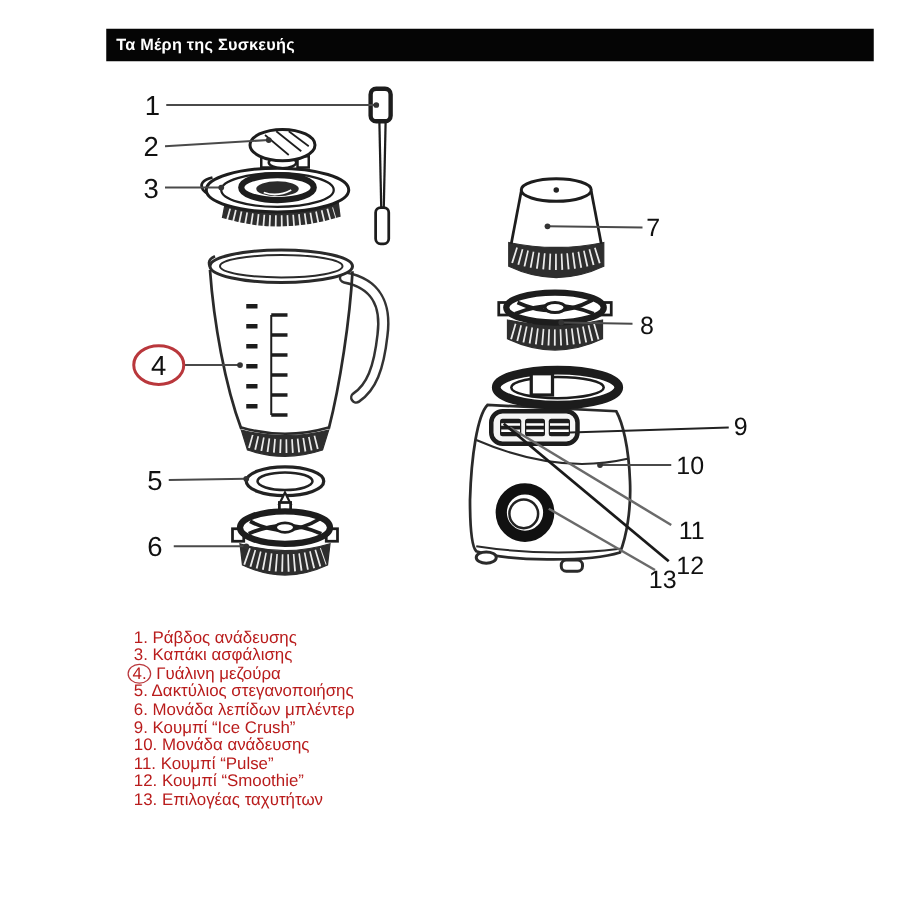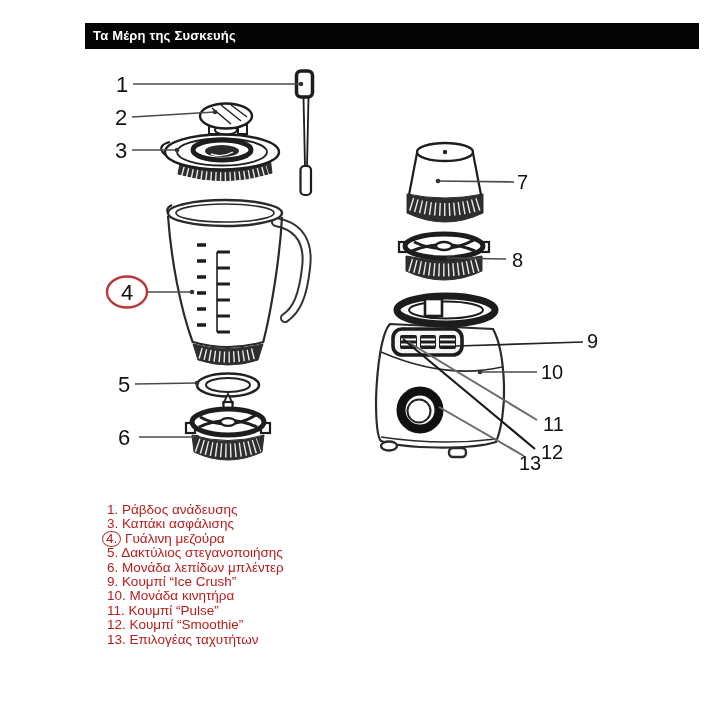--- a/index.html
+++ b/index.html
@@ -185,17 +185,17 @@
   </g>
 </svg>
 
 <div class="legend">
   <div class="row"><span class="num">1.</span> <span>Ράβδος ανάδευσης</span></div>
   <div class="row"><span class="num">3.</span> <span>Καπάκι ασφάλισης</span></div>
   <div class="row circled"><span class="num">4.</span> <span>Γυάλινη μεζούρα</span></div>
   <div class="row"><span class="num">5.</span> <span>Δακτύλιος στεγανοποιήσης</span></div>
   <div class="row"><span class="num">6.</span> <span>Μονάδα λεπίδων μπλέντερ</span></div>
   <div class="row"><span class="num">9.</span> <span>Κουμπί “Ice Crush”</span></div>
-  <div class="row"><span class="num">10.</span> <span>Μονάδα κινητήρα</span></div>
+  <div class="row"><span class="num">10.</span> <span>Μονάδα ανάδευσης</span></div>
   <div class="row"><span class="num">11.</span> <span>Κουμπί “Pulse”</span></div>
   <div class="row"><span class="num">12.</span> <span>Κουμπί “Smoothie”</span></div>
   <div class="row"><span class="num">13.</span> <span>Επιλογέας ταχυτήτων</span></div>
 </div>
 
 </body></html>

